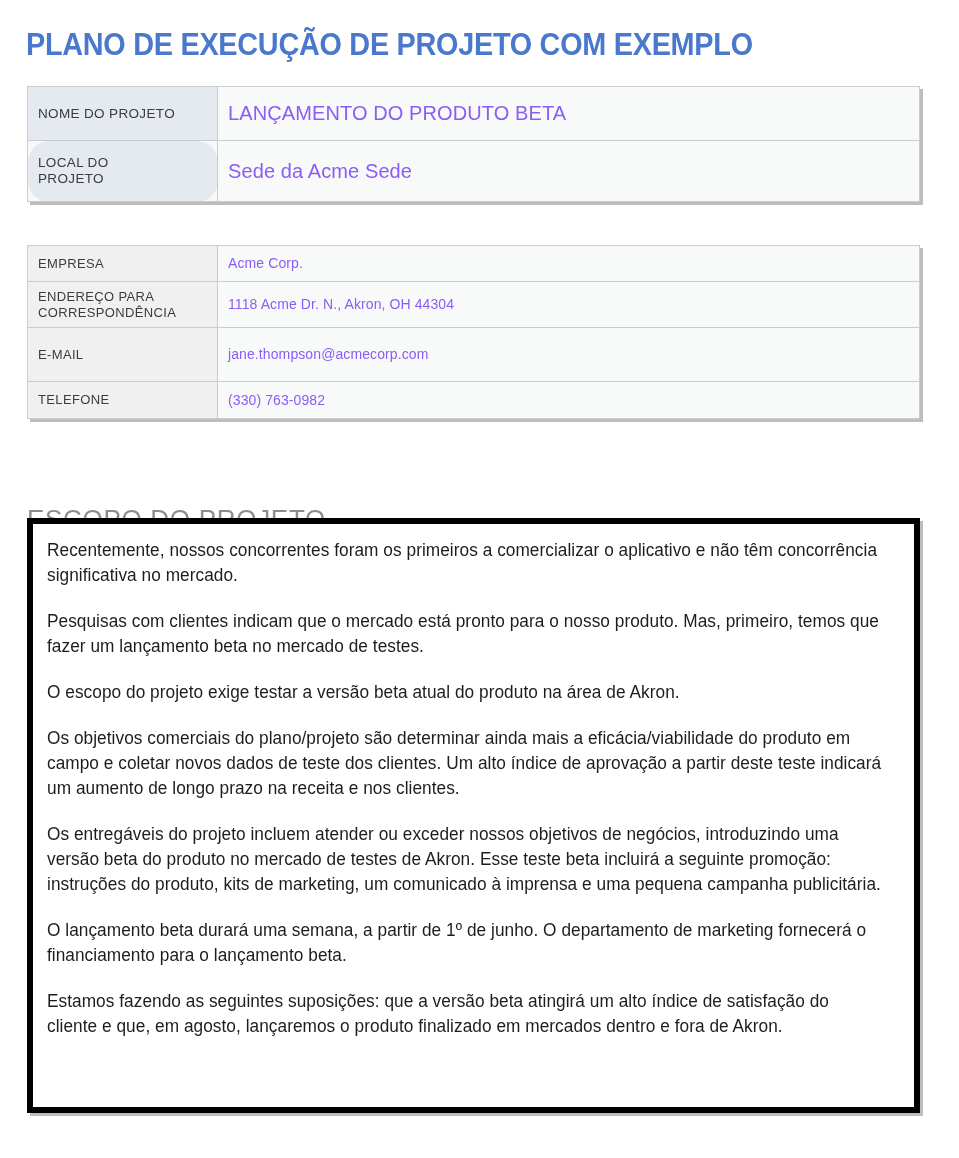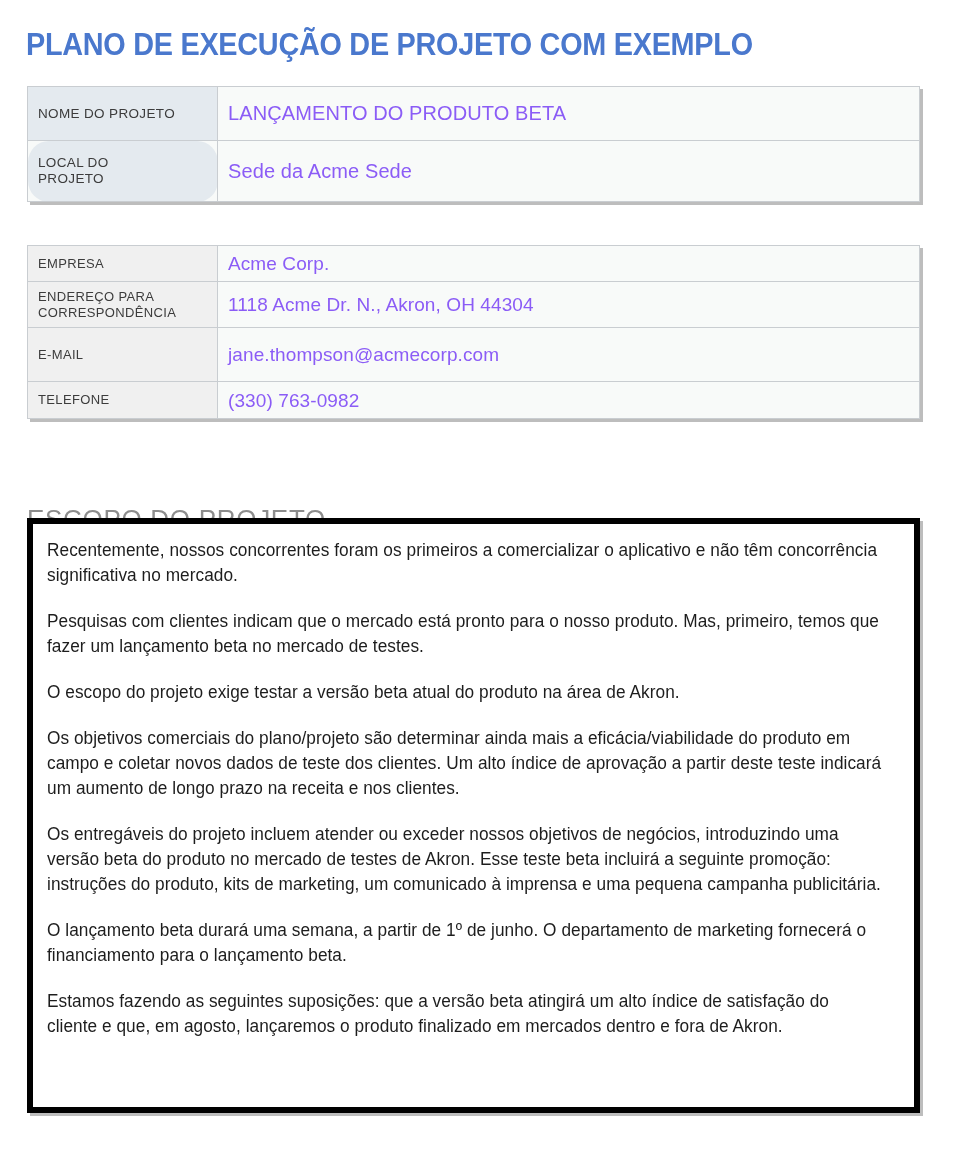--- a/index.html
+++ b/index.html
@@ -88,21 +88,21 @@
     top: 245px;
   }
   #table-contact .lbl {
     background: #f0f0f0;
   }
   #table-contact tr:nth-child(1) td { height: 35px; }
   #table-contact tr:nth-child(2) td { height: 45px; }
   #table-contact tr:nth-child(3) td { height: 53px; }
   #table-contact tr:nth-child(4) td { height: 36px; }
   #table-contact tr:nth-child(5) td { height: 36px; }
-  #table-contact .val { font-size: 19px; }
+  #table-contact .val { font-size: 14px; }
   #table-contact .lbl { font-size: 13px; }
 
   .lbl-line { display: block; }
 
   
   .section-heading {
     position: absolute;
     left: 27px;
     top: 504px;
     font-size: 26px;

